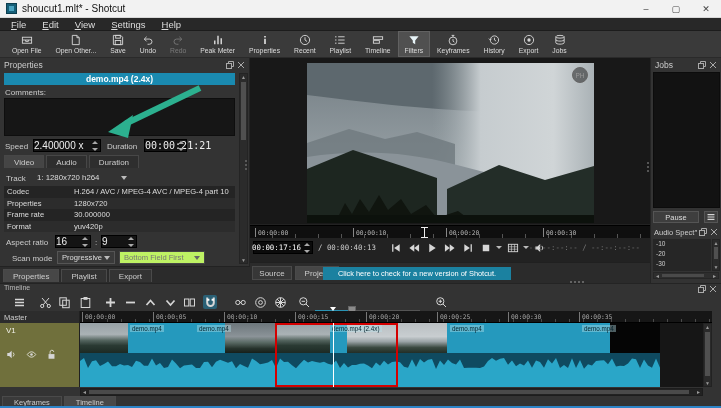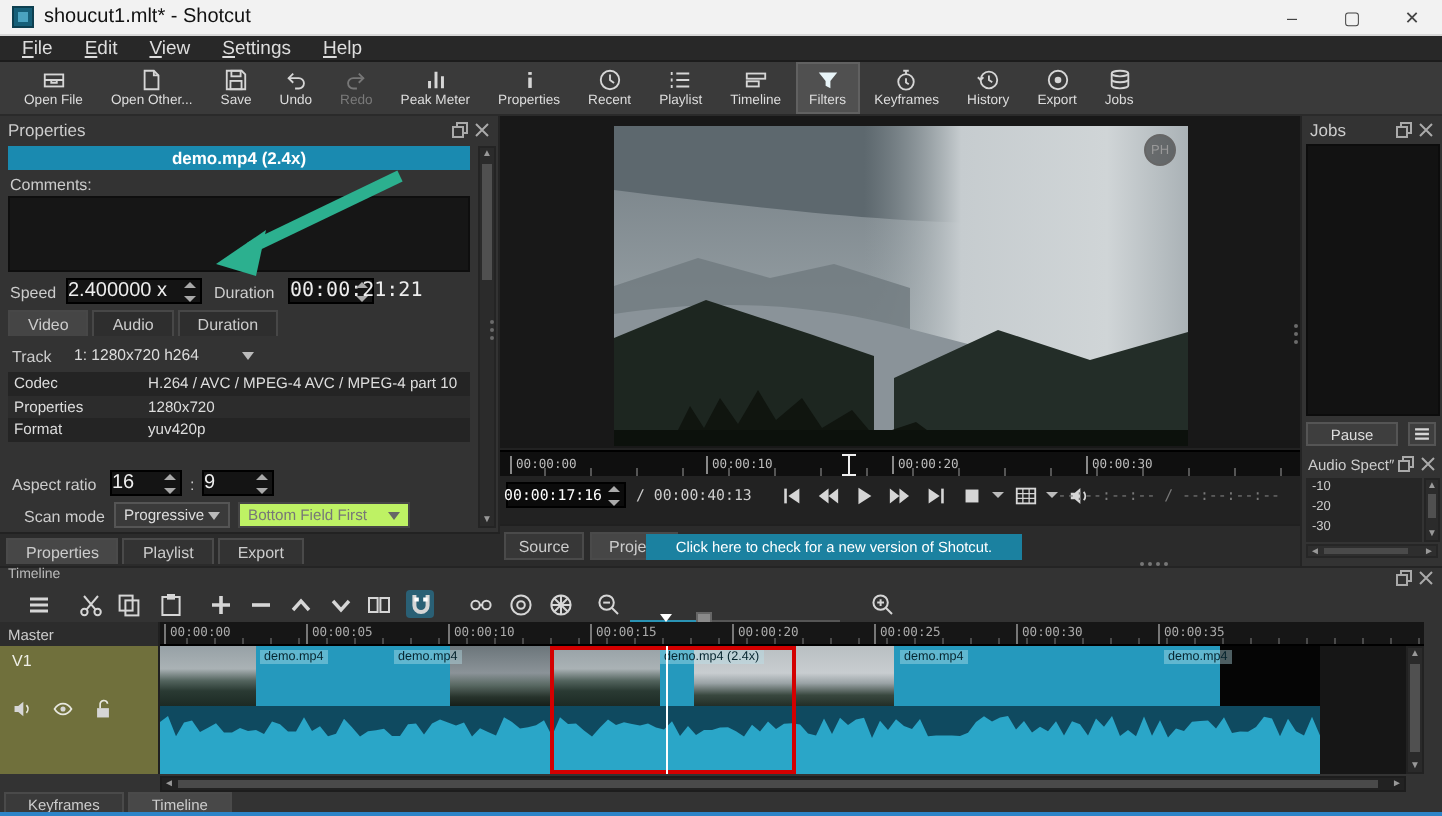--- a/index.html
+++ b/index.html
@@ -354,20 +354,24 @@
     <div class="details" id="details">
         <div class="drow">
           <span class="dname">Codec</span>
           <span class="dval">H.264 / AVC / MPEG-4 AVC / MPEG-4 part 10</span>
         </div>
         <div class="drow">
           <span class="dname">Properties</span>
           <span class="dval">1280x720</span>
         </div>
         <div class="drow">
+          <span class="dname">Frame rate</span>
+          <span class="dval">30.000000</span>
+        </div>
+        <div class="drow">
           <span class="dname">Format</span>
           <span class="dval">yuv420p</span>
         </div>
       </div>
 
     <div class="flabel" style="left:6px;top:180px">Aspect ratio</div>
     <div class="field" style="left:55px;top:177px;width:36px">
       <span>16</span>
       <span class="spin">
           <b class="up"></b>

